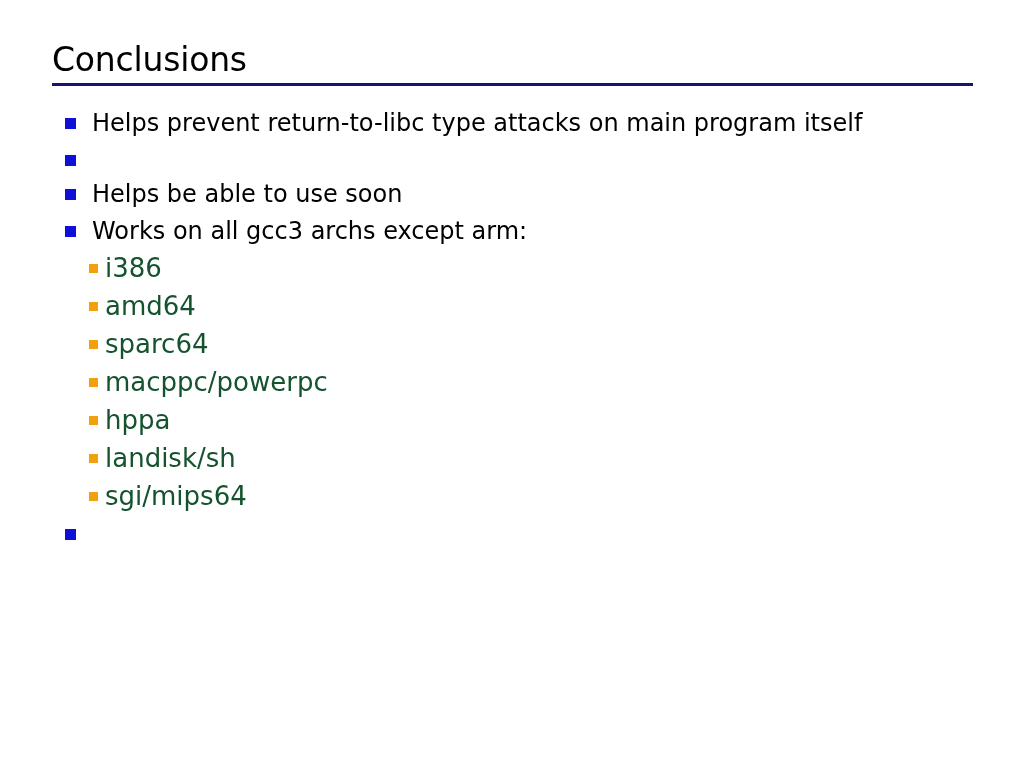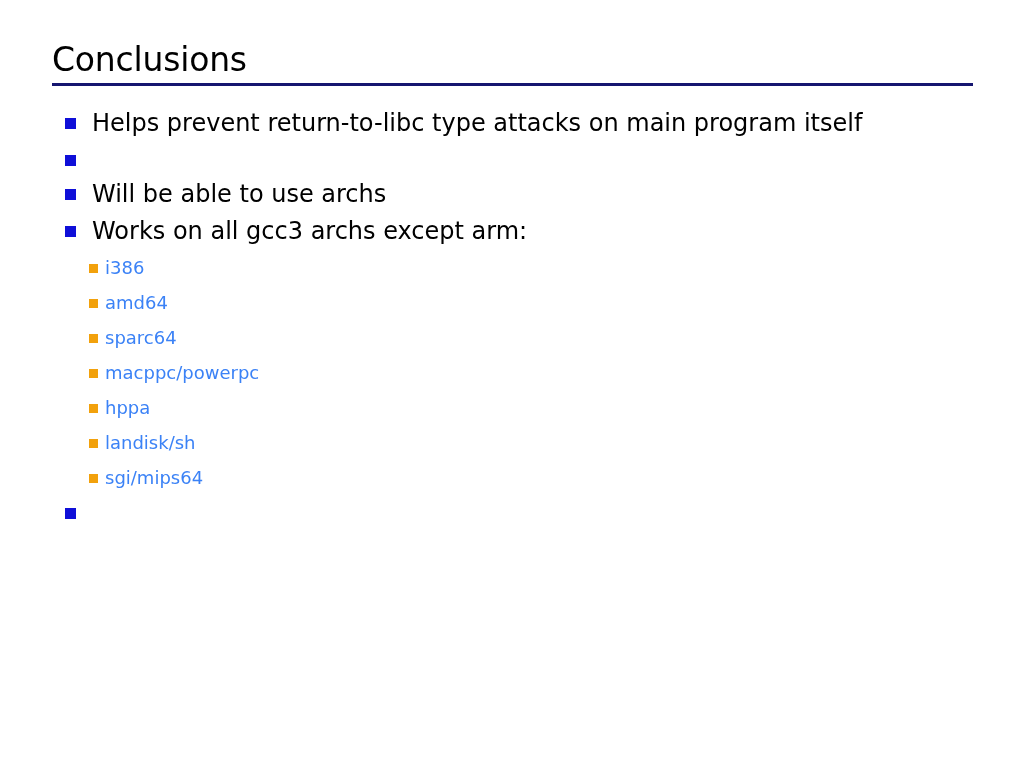--- a/index.html
+++ b/index.html
@@ -92,41 +92,41 @@
   }
   li.lvl2 > .bullet {
     position: absolute;
     left: 89px;
     top: 13px;
     width: 9px;
     height: 9px;
     background: #f2a10c;
   }
   li.lvl2 > .label {
-    font-size: 18px;
+    font-size: 26px;
     line-height: 34px;
-    color: #3b82f6;
+    color: #14532d;
     white-space: nowrap;
   }
 </style>
 </head>
 <body>
 
 <div id="slide">
 
   <div id="title-block">
     <div id="page-title">Conclusions</div>
     <div id="title-rule"></div>
   </div>
 
   <div id="outline">
     <ul class="level1" id="outline-list">
         <li class="item lvl1"><span class="bullet"></span><span class="label">Helps prevent return-to-libc type attacks on main program itself</span></li>
         <li class="item lvl1"><span class="bullet"></span></li>
-        <li class="item lvl1"><span class="bullet"></span><span class="label">Will be able to use archs</span></li>
+        <li class="item lvl1"><span class="bullet"></span><span class="label">Helps be able to use soon</span></li>
         <li class="item lvl1"><span class="bullet"></span><span class="label">Works on all gcc3 archs except arm:</span></li>
         <li class="item lvl2"><span class="bullet"></span><span class="label">i386</span></li>
         <li class="item lvl2"><span class="bullet"></span><span class="label">amd64</span></li>
         <li class="item lvl2"><span class="bullet"></span><span class="label">sparc64</span></li>
         <li class="item lvl2"><span class="bullet"></span><span class="label">macppc/powerpc</span></li>
         <li class="item lvl2"><span class="bullet"></span><span class="label">hppa</span></li>
         <li class="item lvl2"><span class="bullet"></span><span class="label">landisk/sh</span></li>
         <li class="item lvl2"><span class="bullet"></span><span class="label">sgi/mips64</span></li>
         <li class="item lvl1"><span class="bullet"></span></li>
       </ul>

